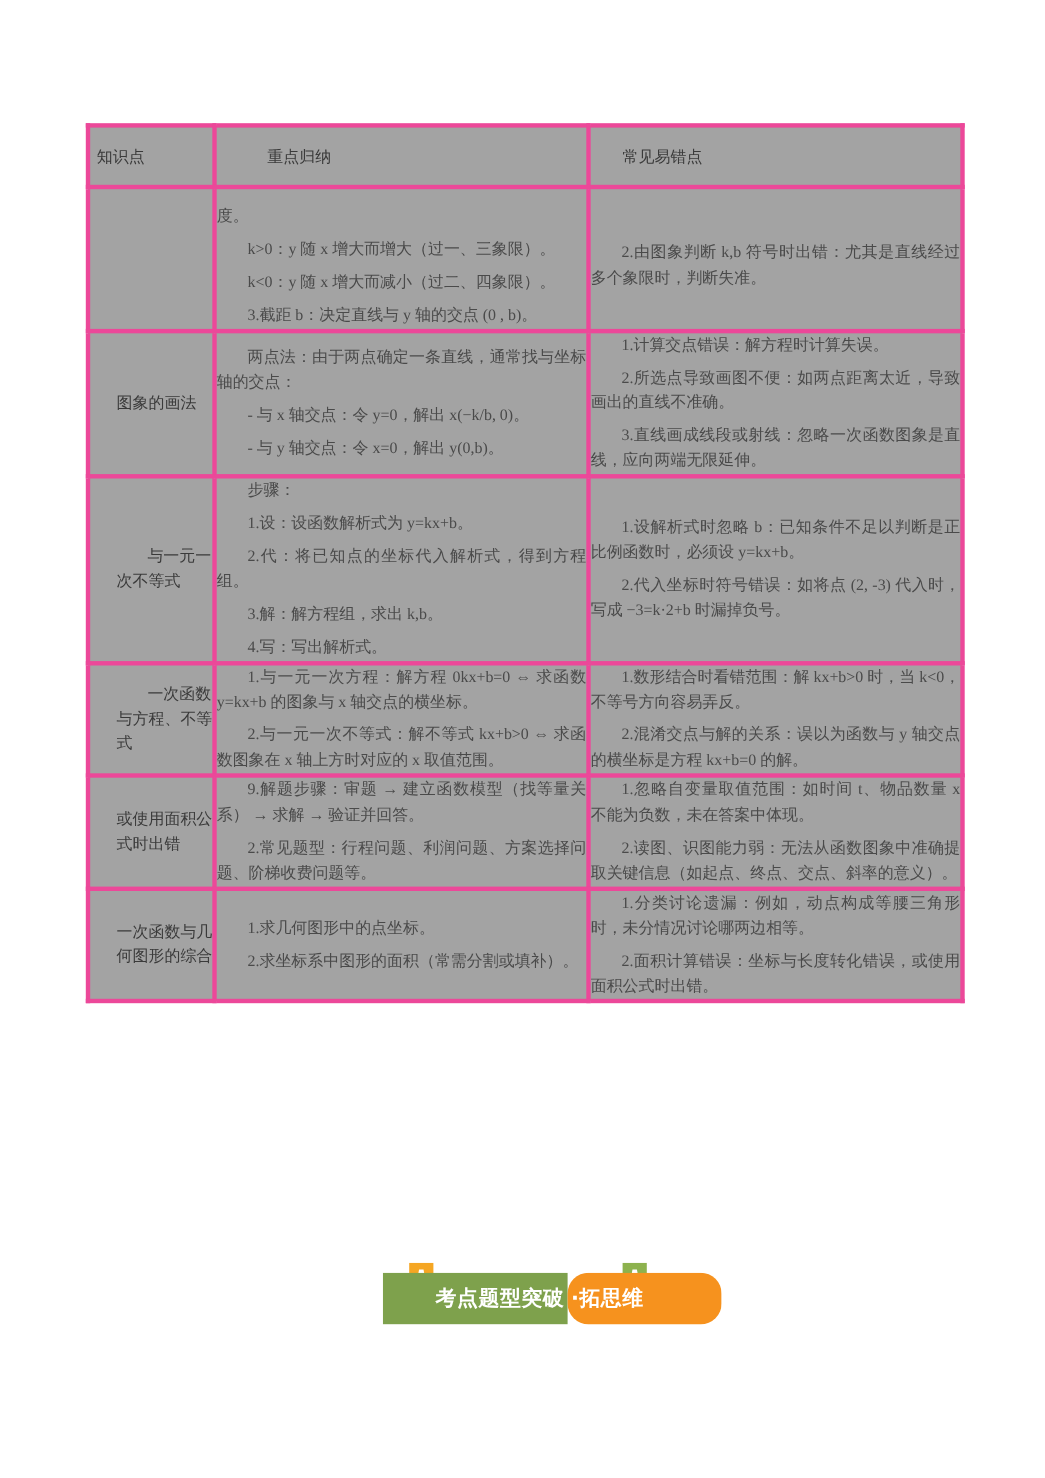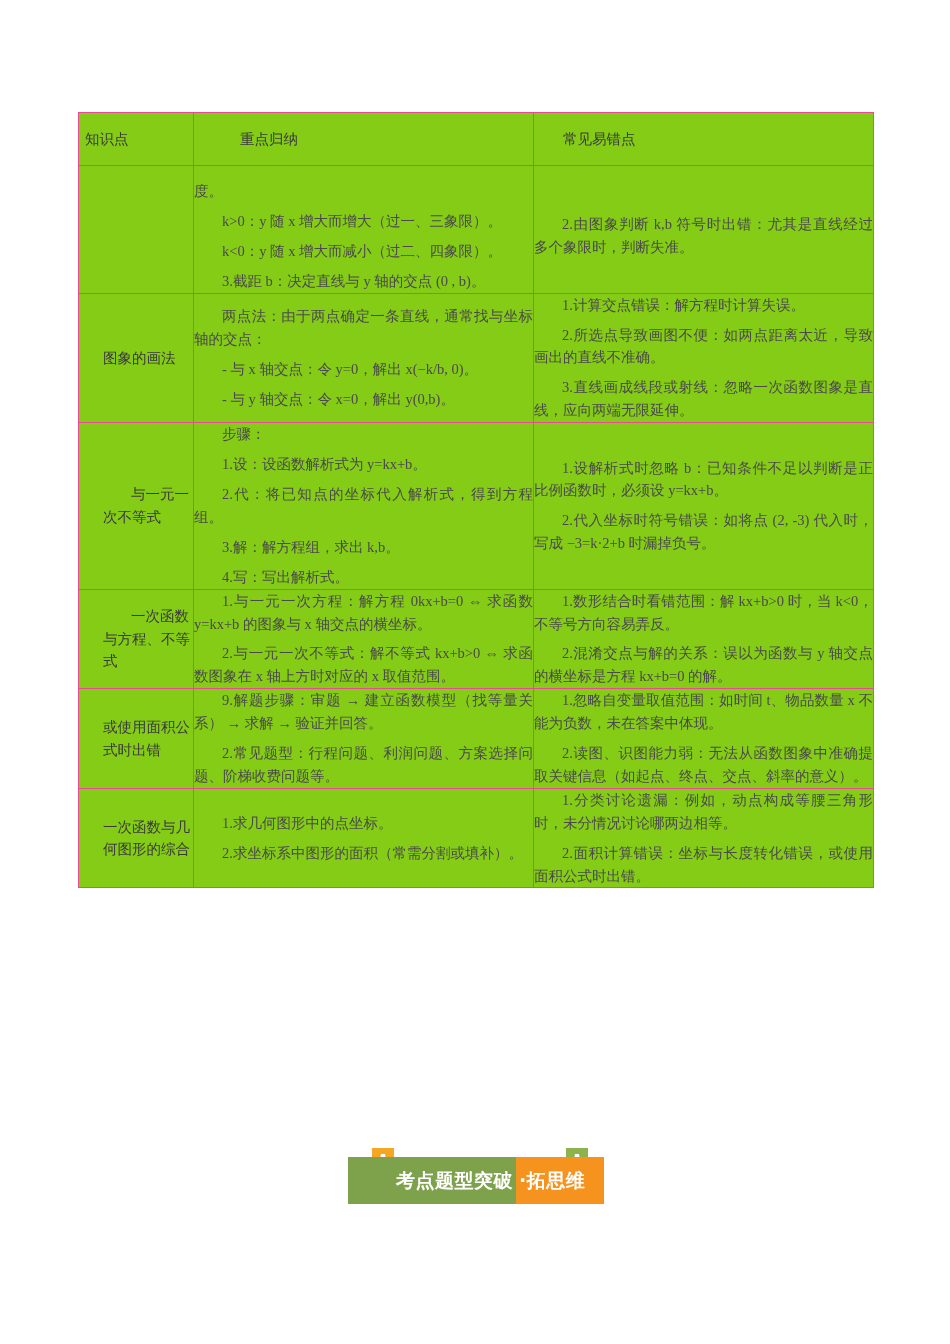--- a/index.html
+++ b/index.html
@@ -24,24 +24,24 @@
   
   .kb-table {
     position: absolute;
     left: 78px;
     top: 112px;
     width: 795px;
     border-collapse: collapse;
     table-layout: fixed;
   }
   .kb-table td, .kb-table th {
-    border: 1px solid #ec4899;
+    border: 4px solid #ec4899;
     vertical-align: middle;
     padding: 0;
-    background: #84cc16;
+    background: #a3a3a3;
   }
   col.c-topic  { width: 115px; }
   col.c-key    { width: 340px; }
   col.c-err    { width: 340px; }
 
   
   .hdr-cell {
     height: 52px;
     font-size: 14.5px;
     color: #3a3a3a;
@@ -87,21 +87,21 @@
     position: absolute;
     left: 348px;
     top: 1148px;
     width: 264px;
     height: 56px;
   }
   .badge {
     position: absolute;
     left: 0;
     top: 9px;
-    width: 256px;
+    width: 308px;
     height: 47px;
     display: flex;
     overflow: hidden;
   }
   .badge-green {
     background: #7ea14c;
     flex: 0 0 168px;
     display: flex;
     align-items: center;
     justify-content: flex-end;
@@ -255,19 +255,19 @@
     </div>
     <div class="clip right">
       <svg width="26" height="22" viewBox="0 0 26 22" xmlns="http://www.w3.org/2000/svg">
         <path d="M2 0 H24 V22 H18 L15 6 H11 L8 22 H2 Z" fill="#8db24e"></path>
       </svg>
     </div>
     <div class="badge">
       <div class="badge-green" style="background: rgb(126, 161, 76);">
         <span class="badge-text">考点题型突破</span>
       </div>
-      <div class="badge-orange" style="background: rgb(246, 146, 30);">
+      <div class="badge-orange" style="background: rgb(246, 146, 30); border-radius: 19px;">
         <span class="badge-text">·拓思维</span>
       </div>
     </div>
   </div>
 
 </div>
 
 </body></html>

